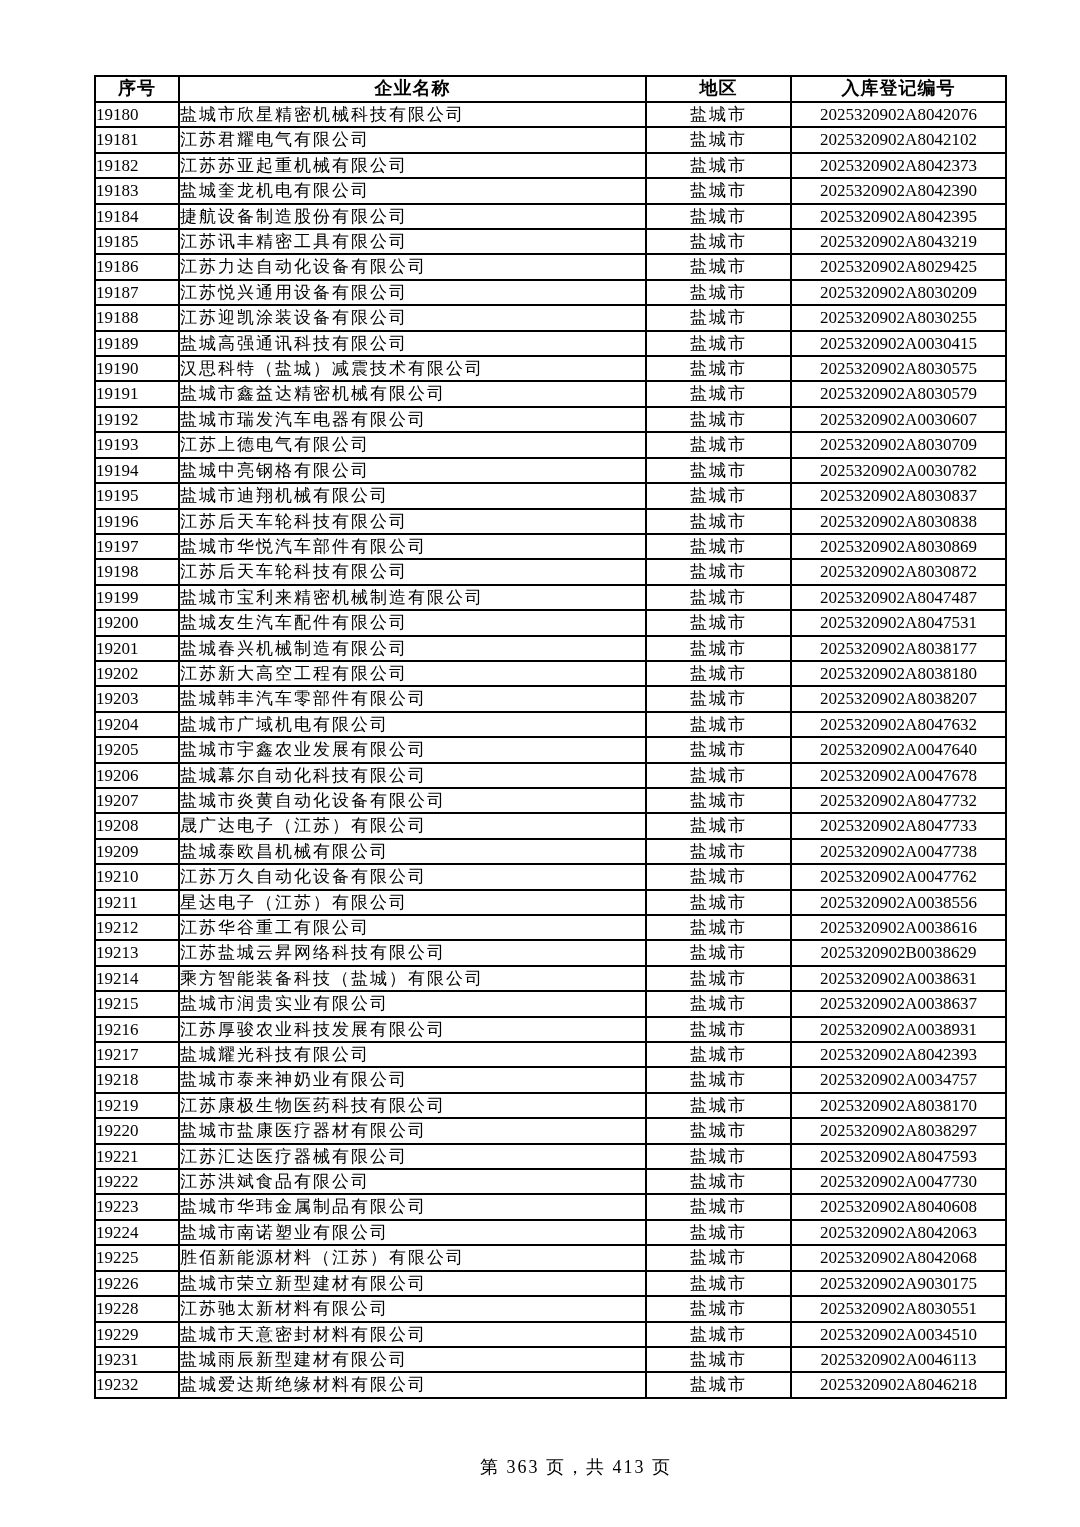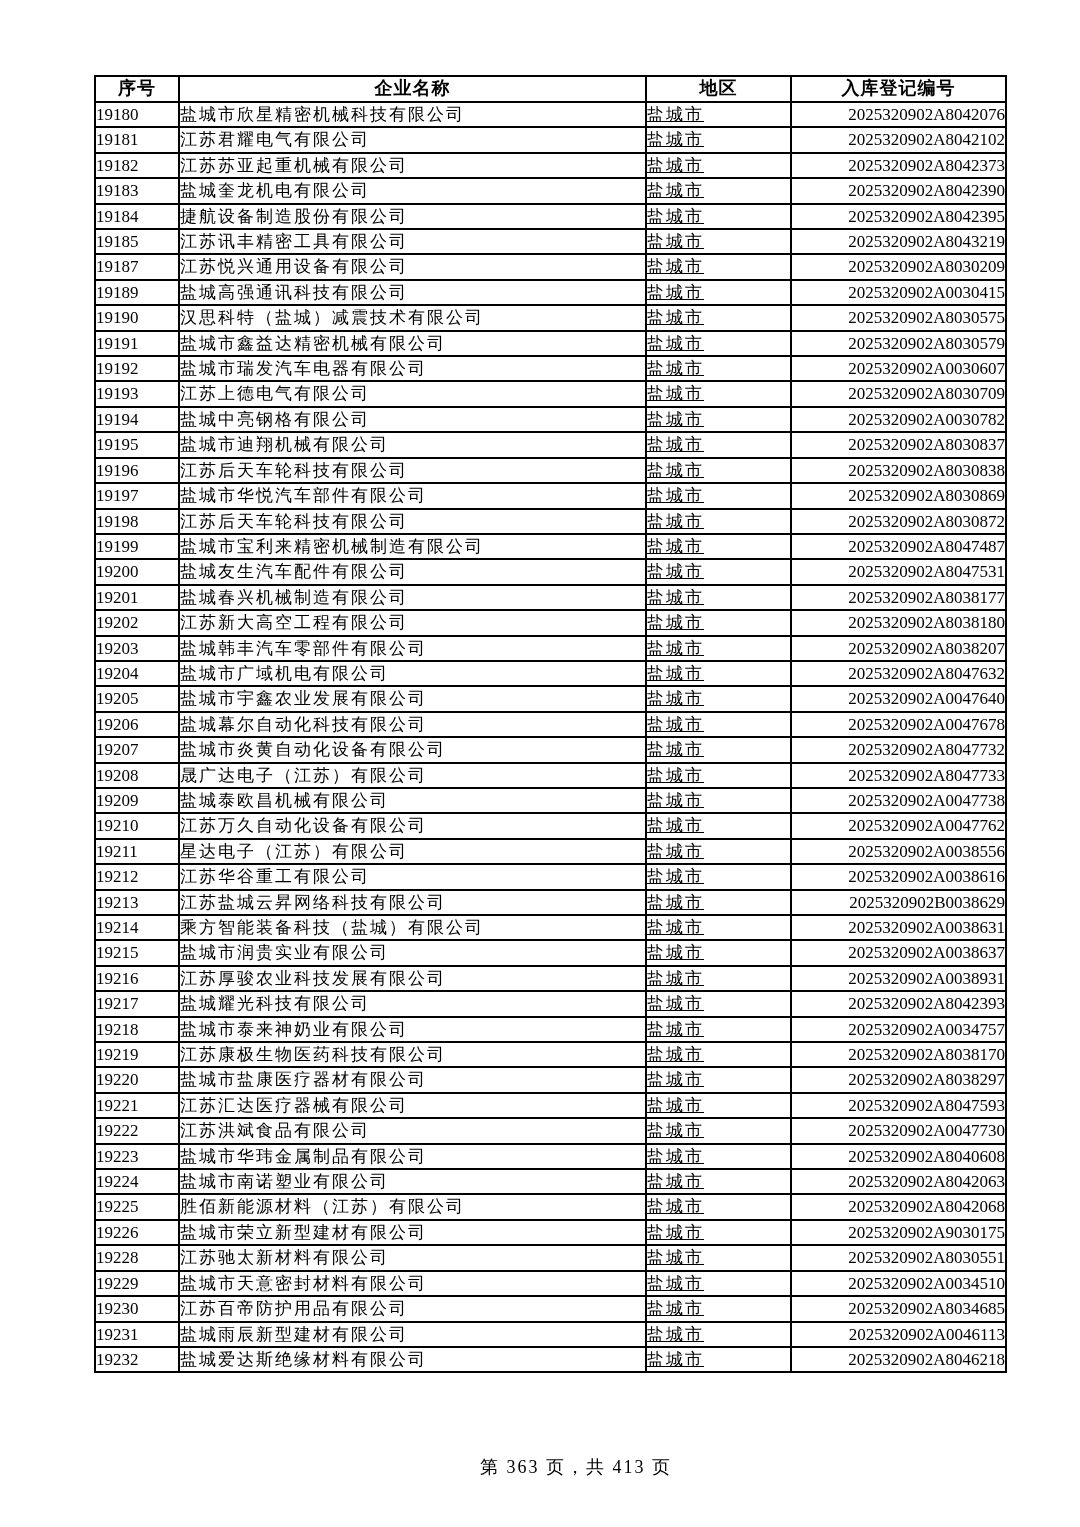--- a/index.html
+++ b/index.html
@@ -51,26 +51,26 @@
     font-size: 17px;
   }
   td.col-name {
     text-align: left;
     padding-left: 7px;
     letter-spacing: 2px;
     font-size: 16px;
     margin-left: 8px;
   }
   td.col-region {
+    text-align: center;
     letter-spacing: 2px;
     font-size: 16px;
-    text-decoration: underline;
   }
   td.col-reg {
-    text-align: right;
+    text-align: center;
     font-size: 18.5px;
   }
   .page-footer {
     position: absolute;
     top: 1455px;
     left: 0;
     width: 100%;
     text-align: center;
     font-size: 18px;
     letter-spacing: 2px;
@@ -128,26 +128,38 @@
           <td class="col-region">盐城市</td>
           <td class="col-reg">2025320902A8042395</td>
         </tr>
         <tr>
           <td class="col-serial">19185</td>
           <td class="col-name">江苏讯丰精密工具有限公司</td>
           <td class="col-region">盐城市</td>
           <td class="col-reg">2025320902A8043219</td>
         </tr>
         <tr>
+          <td class="col-serial">19186</td>
+          <td class="col-name">江苏力达自动化设备有限公司</td>
+          <td class="col-region">盐城市</td>
+          <td class="col-reg">2025320902A8029425</td>
+        </tr>
+        <tr>
           <td class="col-serial">19187</td>
           <td class="col-name">江苏悦兴通用设备有限公司</td>
           <td class="col-region">盐城市</td>
           <td class="col-reg">2025320902A8030209</td>
         </tr>
         <tr>
+          <td class="col-serial">19188</td>
+          <td class="col-name">江苏迎凯涂装设备有限公司</td>
+          <td class="col-region">盐城市</td>
+          <td class="col-reg">2025320902A8030255</td>
+        </tr>
+        <tr>
           <td class="col-serial">19189</td>
           <td class="col-name">盐城高强通讯科技有限公司</td>
           <td class="col-region">盐城市</td>
           <td class="col-reg">2025320902A0030415</td>
         </tr>
         <tr>
           <td class="col-serial">19190</td>
           <td class="col-name">汉思科特（盐城）减震技术有限公司</td>
           <td class="col-region">盐城市</td>
           <td class="col-reg">2025320902A8030575</td>
@@ -372,26 +384,20 @@
           <td class="col-serial">19228</td>
           <td class="col-name">江苏驰太新材料有限公司</td>
           <td class="col-region">盐城市</td>
           <td class="col-reg">2025320902A8030551</td>
         </tr>
         <tr>
           <td class="col-serial">19229</td>
           <td class="col-name">盐城市天意密封材料有限公司</td>
           <td class="col-region">盐城市</td>
           <td class="col-reg">2025320902A0034510</td>
-        </tr>
-        <tr>
-          <td class="col-serial">19230</td>
-          <td class="col-name">江苏百帝防护用品有限公司</td>
-          <td class="col-region">盐城市</td>
-          <td class="col-reg">2025320902A8034685</td>
         </tr>
         <tr>
           <td class="col-serial">19231</td>
           <td class="col-name">盐城雨辰新型建材有限公司</td>
           <td class="col-region">盐城市</td>
           <td class="col-reg">2025320902A0046113</td>
         </tr>
         <tr>
           <td class="col-serial">19232</td>
           <td class="col-name">盐城爱达斯绝缘材料有限公司</td>

